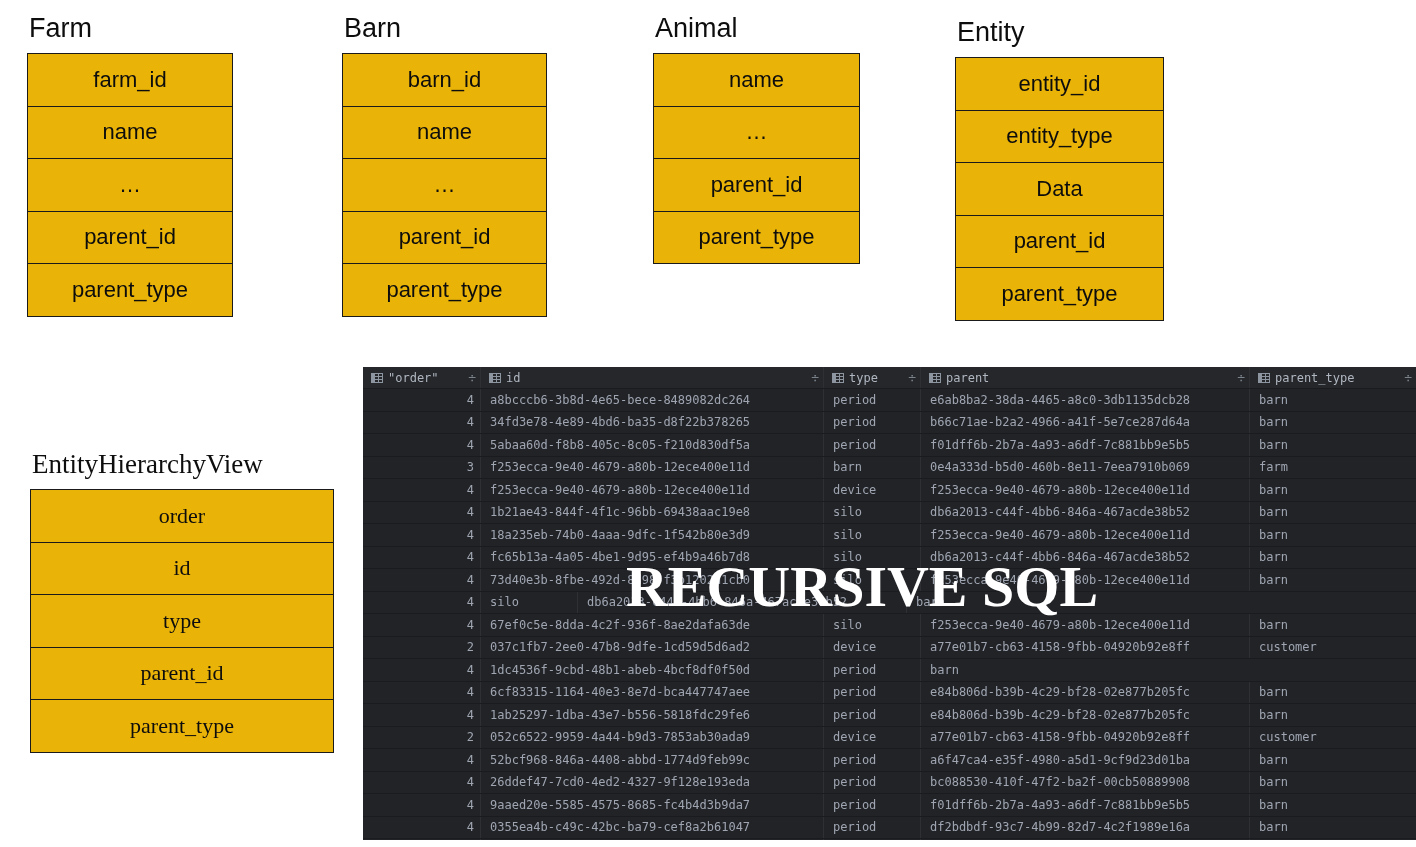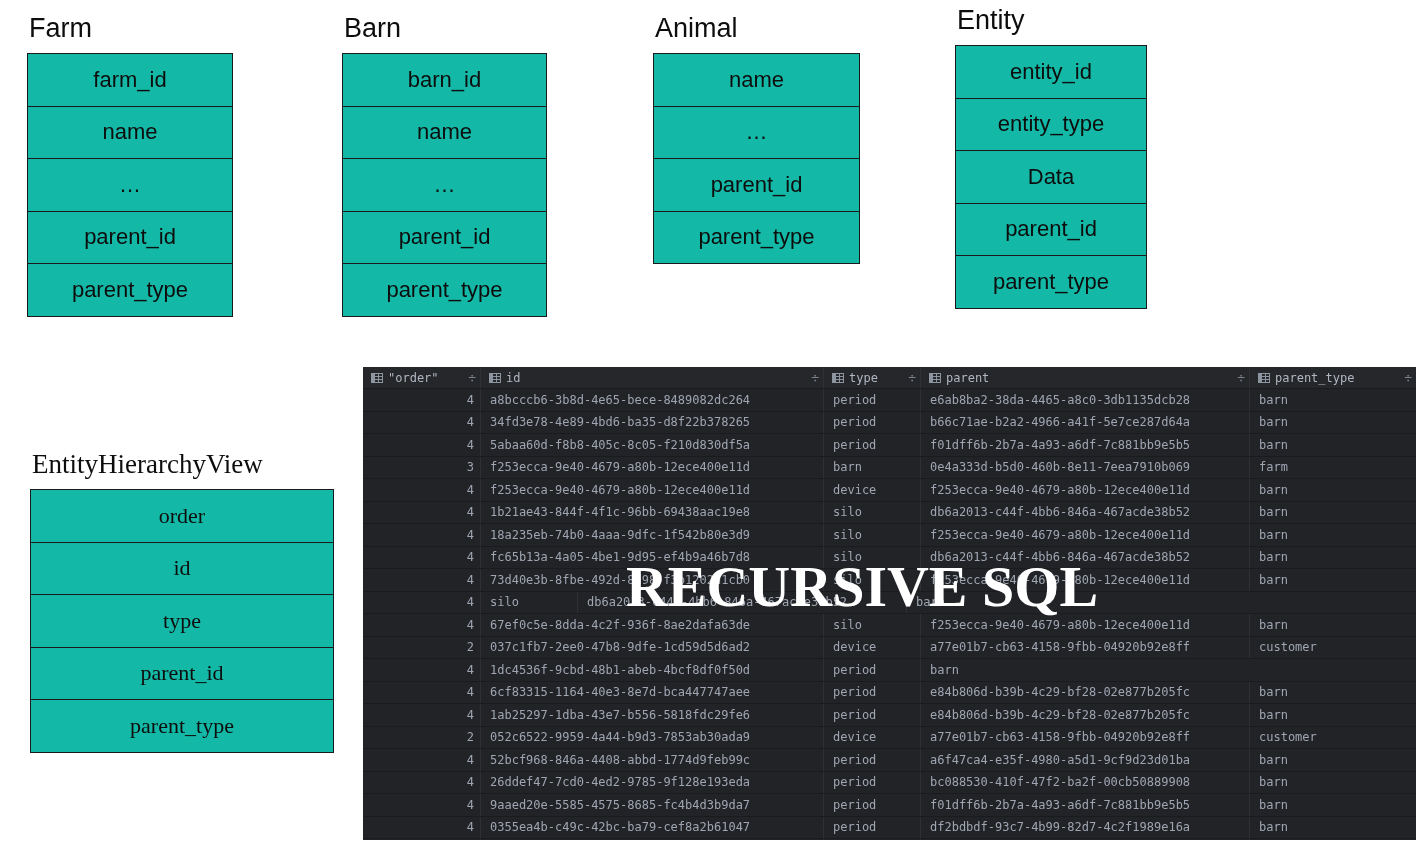--- a/index.html
+++ b/index.html
@@ -8,31 +8,31 @@
     font-family:"Liberation Sans", sans-serif;overflow:hidden;
   }
 
   
   .schema-card{position:absolute;}
   .schema-title{
     font-size:27px;line-height:32px;color:#0d0d0d;letter-spacing:0;
     margin:0 0 9px 2px;font-weight:400;
   }
   .schema-box{
-    border:1.5px solid #1a1a1a;background:#14b8a6;
+    border:1.5px solid #1a1a1a;background:#eab308;
   }
   .schema-row{
     height:51.5px;display:flex;align-items:center;justify-content:center;
     font-size:22px;color:#0d0d0d;border-bottom:1px solid #1a1a1a;
   }
   .schema-row:last-child{border-bottom:none;}
   .card-farm{left:27px;top:12px;width:206px;}
   .card-barn{left:342px;top:12px;width:205px;}
   .card-animal{left:653px;top:12px;width:207px;}
-  .card-entity{left:955px;top:4px;width:192px;}
+  .card-entity{left:955px;top:16px;width:209px;}
   .card-ehv{left:30px;top:448px;width:304px;font-family:Liberation Serif, serif;}
 
   
   .results-grid{
     position:absolute;left:363px;top:367px;width:1053px;height:473px;
     background:#222327;font-family:"DejaVu Sans Mono", monospace;font-size:12px;
     color:#9fa6b2;overflow:hidden;
   }
   .grid-header{
     display:flex;height:21px;background:#26272b;border-bottom:1px solid #1a1b1e;
@@ -313,21 +313,21 @@
       </div>
       <div class="grid-row">
         <div class="cell col-order">4</div>
         <div class="cell col-id">52bcf968-846a-4408-abbd-1774d9feb99c</div>
         <div class="cell col-type">period</div>
         <div class="cell col-parent">a6f47ca4-e35f-4980-a5d1-9cf9d23d01ba</div>
         <div class="cell col-parent_type">barn</div>
       </div>
       <div class="grid-row">
         <div class="cell col-order">4</div>
-        <div class="cell col-id">26ddef47-7cd0-4ed2-9785-9f128e193eda</div>
+        <div class="cell col-id">26ddef47-7cd0-4ed2-4327-9f128e193eda</div>
         <div class="cell col-type">period</div>
         <div class="cell col-parent">bc088530-410f-47f2-ba2f-00cb50889908</div>
         <div class="cell col-parent_type">barn</div>
       </div>
       <div class="grid-row">
         <div class="cell col-order">4</div>
         <div class="cell col-id">9aaed20e-5585-4575-8685-fc4b4d3b9da7</div>
         <div class="cell col-type">period</div>
         <div class="cell col-parent">f01dff6b-2b7a-4a93-a6df-7c881bb9e5b5</div>
         <div class="cell col-parent_type">barn</div>

